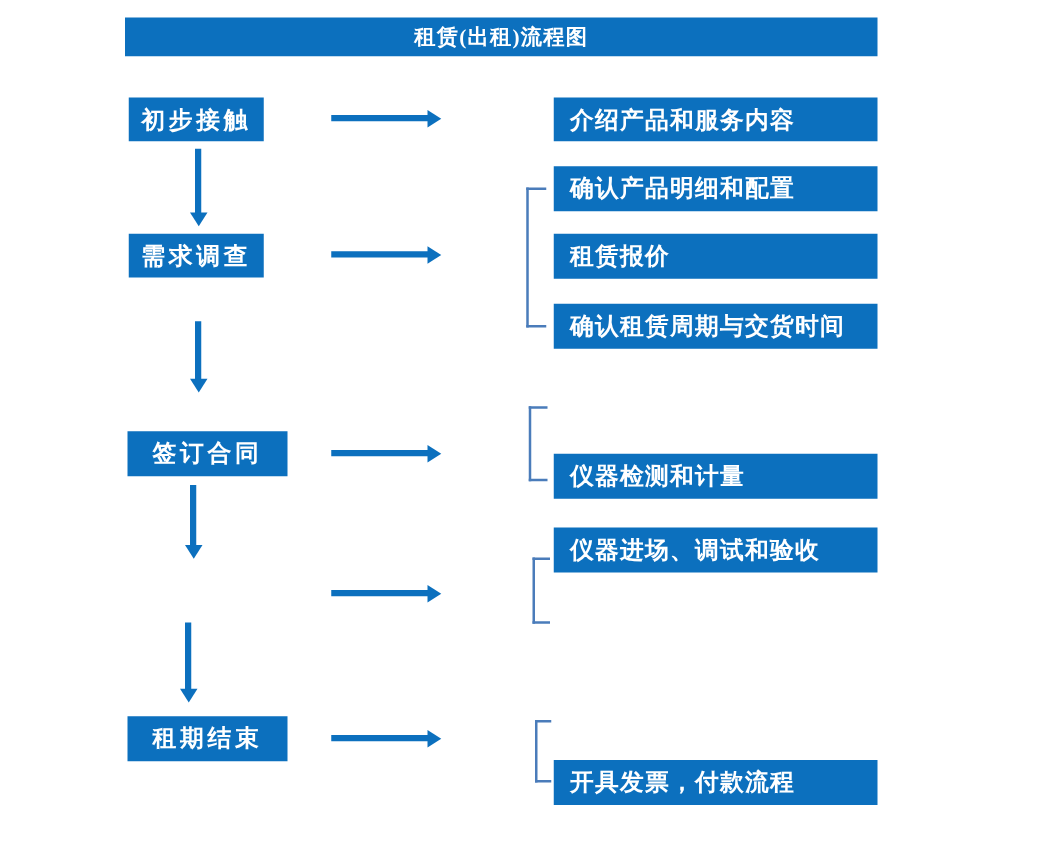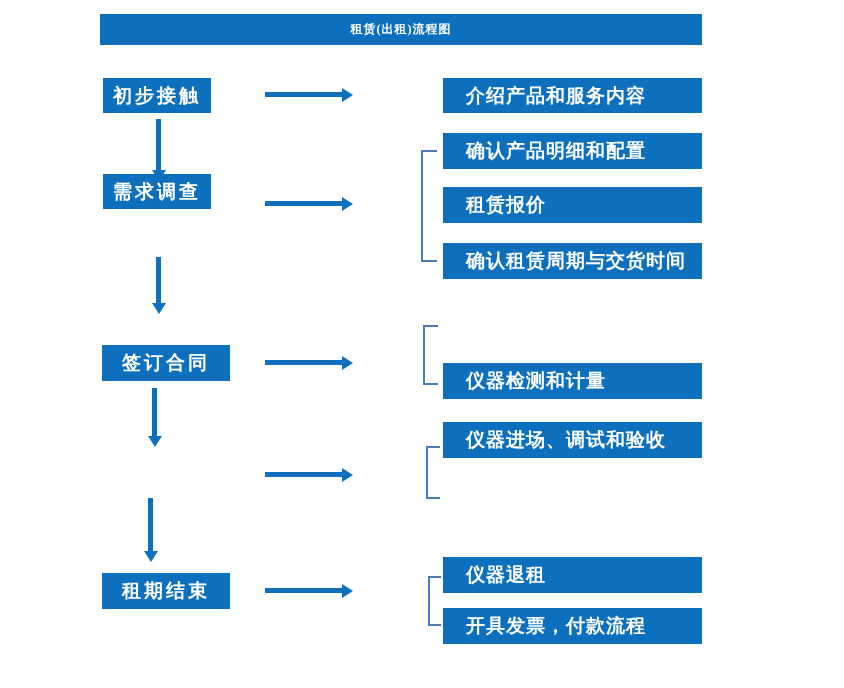--- a/index.html
+++ b/index.html
@@ -14,32 +14,32 @@
   .box {
     position: absolute;
     background: #0C70BE;
     color: #ffffff;
     font-weight: bold;
     box-sizing: border-box;
   }
   .title-bar {
     left: 100px; top: 14px; width: 602px; height: 31px;
     display: flex; align-items: center; justify-content: center;
-    font-size: 12px; letter-spacing: 1px;
+    font-size: 17px; letter-spacing: 1px;
   }
   .stage {
     display: flex; align-items: center; justify-content: center;
     font-size: 19px; letter-spacing: 3px;
   }
   .stage.wide  { left: 103px; width: 108px; height: 35px; }
   .stage.narrow{ left: 102px; width: 128px; height: 36px; }
   .step {
     left: 443px; width: 259px; height: 36px;
     display: flex; align-items: center;
-    padding-left: 23px; font-size: 19px; letter-spacing: 1px;
+    padding-left: 13px; font-size: 19px; letter-spacing: 1px;
   }
   
   .varrow { position: absolute; width: 14px; }
   .varrow .shaft {
     position: absolute; left: 4px; top: 0;
     width: 5px; height: calc(100% - 10px);
     background: #0C70BE;
   }
   .varrow .head {
     position: absolute; left: 0; bottom: 0;
@@ -73,21 +73,21 @@
   i { display: block; }
 </style>
 </head>
 <body>
 
 <div class="canvas">
 
   <div class="box title-bar">租赁(出租)流程图</div>
 
   <div class="box stage wide" style="top:78px">初步接触</div>
-  <div class="box stage wide" style="top:174px">需求调查</div>
+  <div class="box stage wide" style="top:187px">需求调查</div>
   <div class="box stage narrow" style="top:345px">签订合同</div>
   <div class="box stage narrow" style="top:573px">租期结束</div>
 
   <div class="varrow" style="left:152px; top:119px; height:62px">
       <i class="shaft"></i>
       <i class="head"></i>
     </div>
   <div class="varrow" style="left:152px; top:257px; height:57px">
       <i class="shaft"></i>
       <i class="head"></i>
@@ -130,16 +130,15 @@
   <div class="box step" style="top:78px;height:35px">介绍产品和服务内容</div>
 
   <div class="box step" style="top:133px">确认产品明细和配置</div>
   <div class="box step" style="top:187px">租赁报价</div>
   <div class="box step" style="top:243px">确认租赁周期与交货时间</div>
 
   <div class="box step" style="top:363px">仪器检测和计量</div>
 
   <div class="box step" style="top:422px">仪器进场、调试和验收</div>
 
-  <div class="box step" style="top:557px">仪器退租</div>
   <div class="box step" style="top:608px">开具发票，付款流程</div>
 
 </div>
 
 </body></html>

